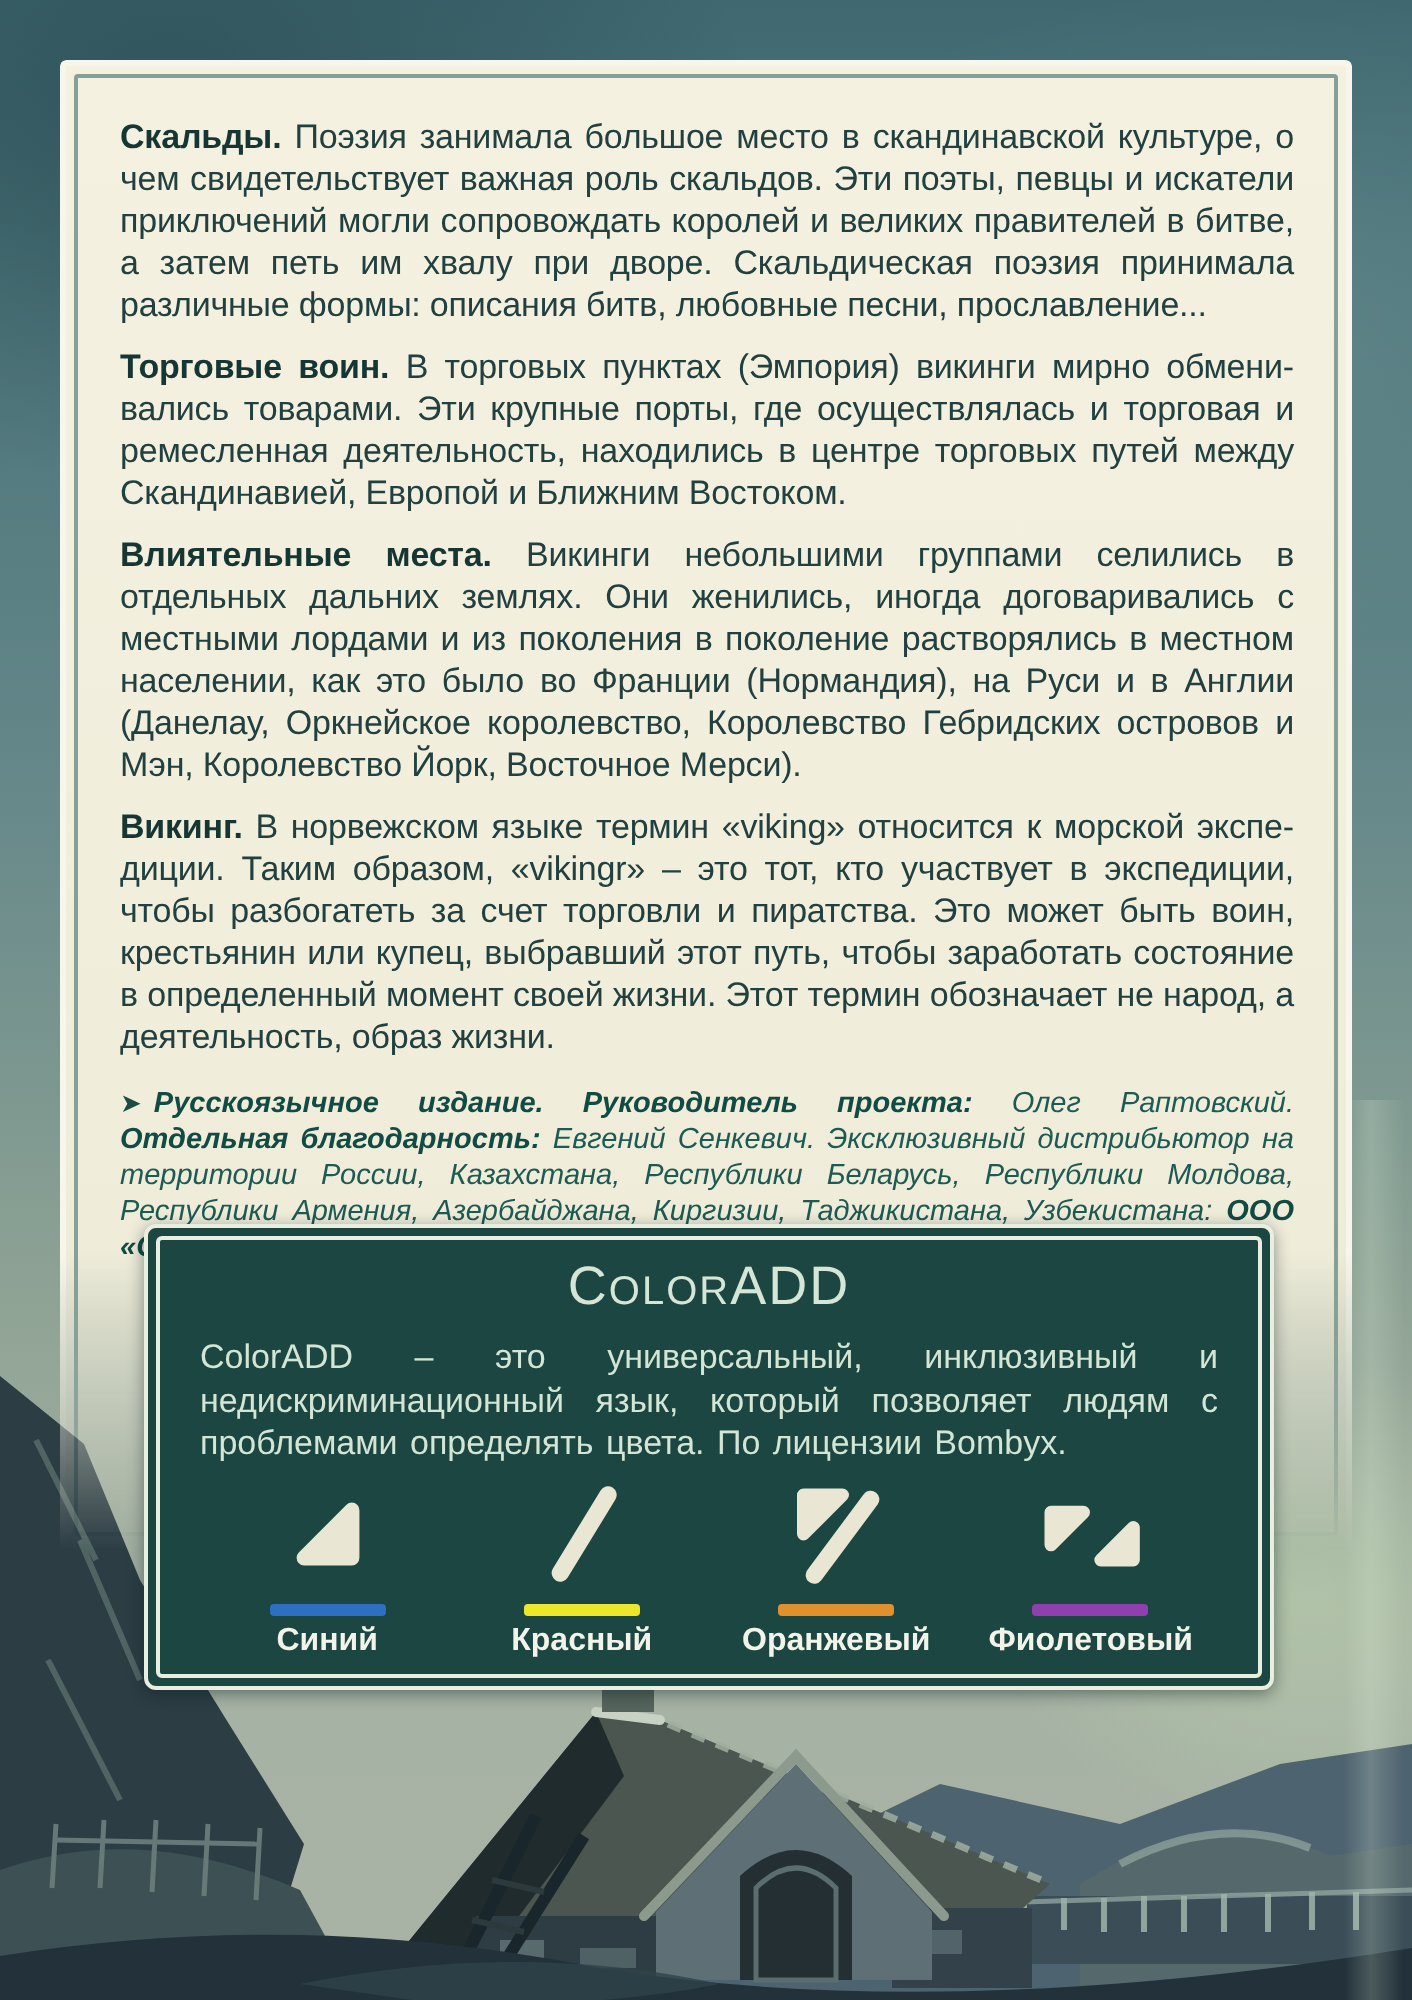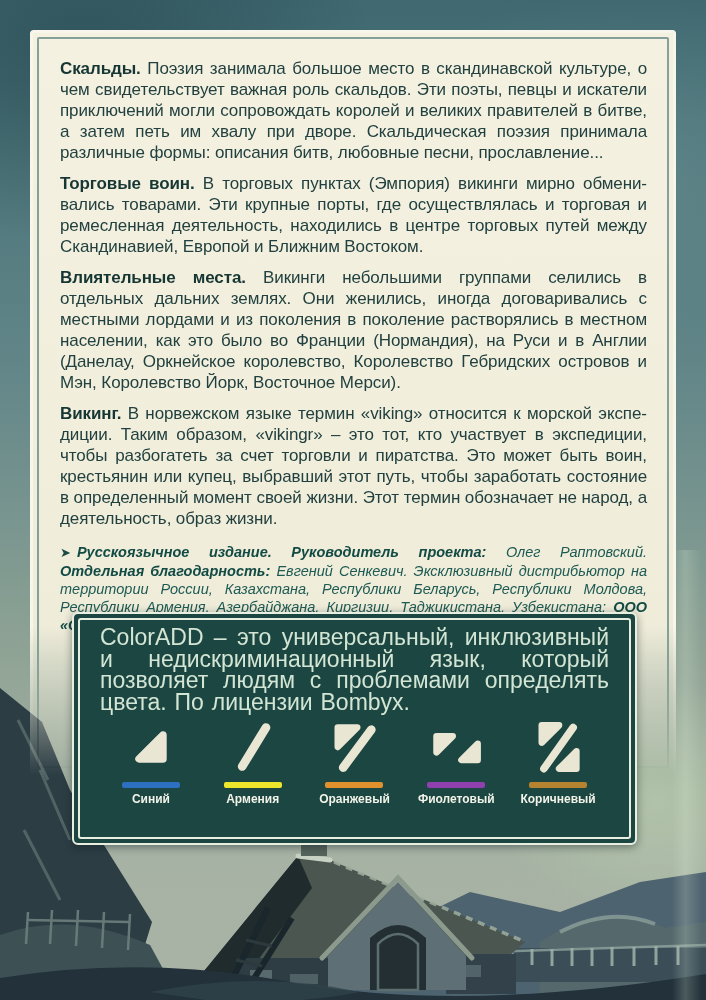--- a/index.html
+++ b/index.html
@@ -39,26 +39,26 @@
 
   
   .ca-panel{position:absolute;left:72px;top:612px;width:565px;height:233px;box-sizing:border-box;
       background:#1c4641;border:2px solid #e9efe0;border-radius:6px;
       box-shadow:0 2px 8px rgba(10,25,28,.45);}
   .ca-inner{position:absolute;inset:4px;border:2px solid #e9efe0;border-radius:3px;
       box-sizing:border-box;padding:7px 20px 8px;}
   .ca-title{text-align:center;color:#d5e6d6;margin:2px 0 6px;letter-spacing:1px;line-height:28px;}
   .ca-title .big{font-size:27px;}
   .ca-title .small{font-size:20px;}
-  .ca-desc{margin:0;color:#d3e5d4;font-size:23px;line-height:21.5px;text-align:justify;word-spacing:1.5px;}
+  .ca-desc{margin:0;color:#d3e5d4;font-size:17px;line-height:21.5px;text-align:justify;word-spacing:1.5px;}
   .ca-colors{display:flex;margin-top:8px;}
   .cc-col{flex:1 1 0;min-width:0;text-align:center;}
   .cc-icon svg{display:block;margin:0 auto;}
   .cc-bar{width:58px;height:6px;border-radius:2px;margin:9px auto 4px;}
-  .cc-label{font-size:12px;font-weight:bold;color:#f2f4ea;white-space:nowrap;}
+  .cc-label{font-size:16px;font-weight:bold;color:#f2f4ea;white-space:nowrap;}
 </style>
 </head>
 <body>
 
 <div class="page">
 
   <div class="bg"></div>
 
   <svg class="scene" viewBox="0 0 706 340">
     <defs>
@@ -143,20 +143,21 @@
       <p class="para"><b class="ph">Викинг.</b> <span>В норвежском языке термин «viking» относится к морской экспе­диции. Таким образом, «vikingr» – это тот, кто участвует в экспедиции, чтобы разбогатеть за счет торговли и пиратства. Это может быть воин, крестьянин или купец, выбравший этот путь, чтобы заработать состояние в определенный момент своей жизни. Этот термин обозначает не народ, а деятельность, образ жизни.</span></p>
 
       <p class="credits"><span class="arrow">➤</span><b>Русскоязычное издание. Руководитель проекта: </b><span>Олег Раптовский. </span><b>Отдельная благо­дарность: </b><span>Евгений Сенкевич. Эксклюзивный дистрибьютор на территории России, Казах­стана, Республики Беларусь, Республики Молдова, Республики Армения, Азербайджана, Киргизии, Таджикистана, Узбекистана: </span><b>ООО «СР ПОСТАВКА»</b><span>.</span></p>
 
     </div>
   </div>
 
   <div class="ca-panel">
     <div class="ca-inner">
 
+      <div class="ca-title"><span class="big">C</span><span class="small">OLOR</span><span class="big">ADD</span></div>
 
       <p class="ca-desc">ColorADD – это универсальный, инклюзивный и недискримина­ционный язык, который позволяет людям с проблемами определять цвета. По лицензии Bombyx.</p>
 
       <div class="ca-colors">
 
         <div class="cc-col">
           <div class="cc-icon">
             <svg width="52" height="52" viewBox="0 0 48 48">
               <path d="M13 35 L35 35 L35 13 Z" fill="#e9e6d4" stroke="#e9e6d4" stroke-width="7" stroke-linejoin="round"></path>
             </svg>
@@ -166,21 +167,21 @@
         </div>
 
 
         <div class="cc-col">
           <div class="cc-icon">
             <svg width="52" height="52" viewBox="0 0 48 48">
               <line x1="14" y1="42" x2="36" y2="6" stroke="#e9e6d4" stroke-width="8" stroke-linecap="round"></line>
             </svg>
           </div>
           <div class="cc-bar" style="background: rgb(236, 231, 43);"></div>
-          <div class="cc-label">Армения</div>
+          <div class="cc-label">Красный</div>
         </div>
 
         <div class="cc-col">
           <div class="cc-icon">
             <svg width="52" height="52" viewBox="0 0 48 48">
               <path d="M9 6 L27 6 L9 24 Z" fill="#e9e6d4" stroke="#e9e6d4" stroke-width="6" stroke-linejoin="round"></path>
               <line x1="14" y1="43" x2="40" y2="8" stroke="#e9e6d4" stroke-width="8" stroke-linecap="round"></line>
             </svg>
           </div>
           <div class="cc-bar" style="background: rgb(224, 144, 44);"></div>
@@ -192,29 +193,18 @@
           <div class="cc-icon">
             <svg width="52" height="52" viewBox="0 0 48 48">
               <path d="M6 14 L21 14 L6 29 Z" fill="#e9e6d4" stroke="#e9e6d4" stroke-width="6" stroke-linejoin="round"></path>
               <path d="M29 36 L44 36 L44 21 Z" fill="#e9e6d4" stroke="#e9e6d4" stroke-width="6" stroke-linejoin="round"></path>
             </svg>
           </div>
           <div class="cc-bar" style="background: rgb(143, 63, 174);"></div>
           <div class="cc-label">Фиолетовый</div>
         </div>
 
-        <div class="cc-col">
-          <div class="cc-icon">
-            <svg width="52" height="52" viewBox="0 0 48 48">
-              <path d="M9 4 L25 4 L9 20 Z" fill="#e9e6d4" stroke="#e9e6d4" stroke-width="6" stroke-linejoin="round"></path>
-              <line x1="11" y1="44" x2="38" y2="6" stroke="#e9e6d4" stroke-width="7" stroke-linecap="round"></line>
-              <path d="M25 44 L41 44 L41 28 Z" fill="#e9e6d4" stroke="#e9e6d4" stroke-width="6" stroke-linejoin="round"></path>
-            </svg>
-          </div>
-          <div class="cc-bar" style="background: rgb(181, 130, 47);"></div>
-          <div class="cc-label">Коричневый</div>
-        </div>
 
       </div>
     </div>
   </div>
 
 </div>
 
 </body></html>

